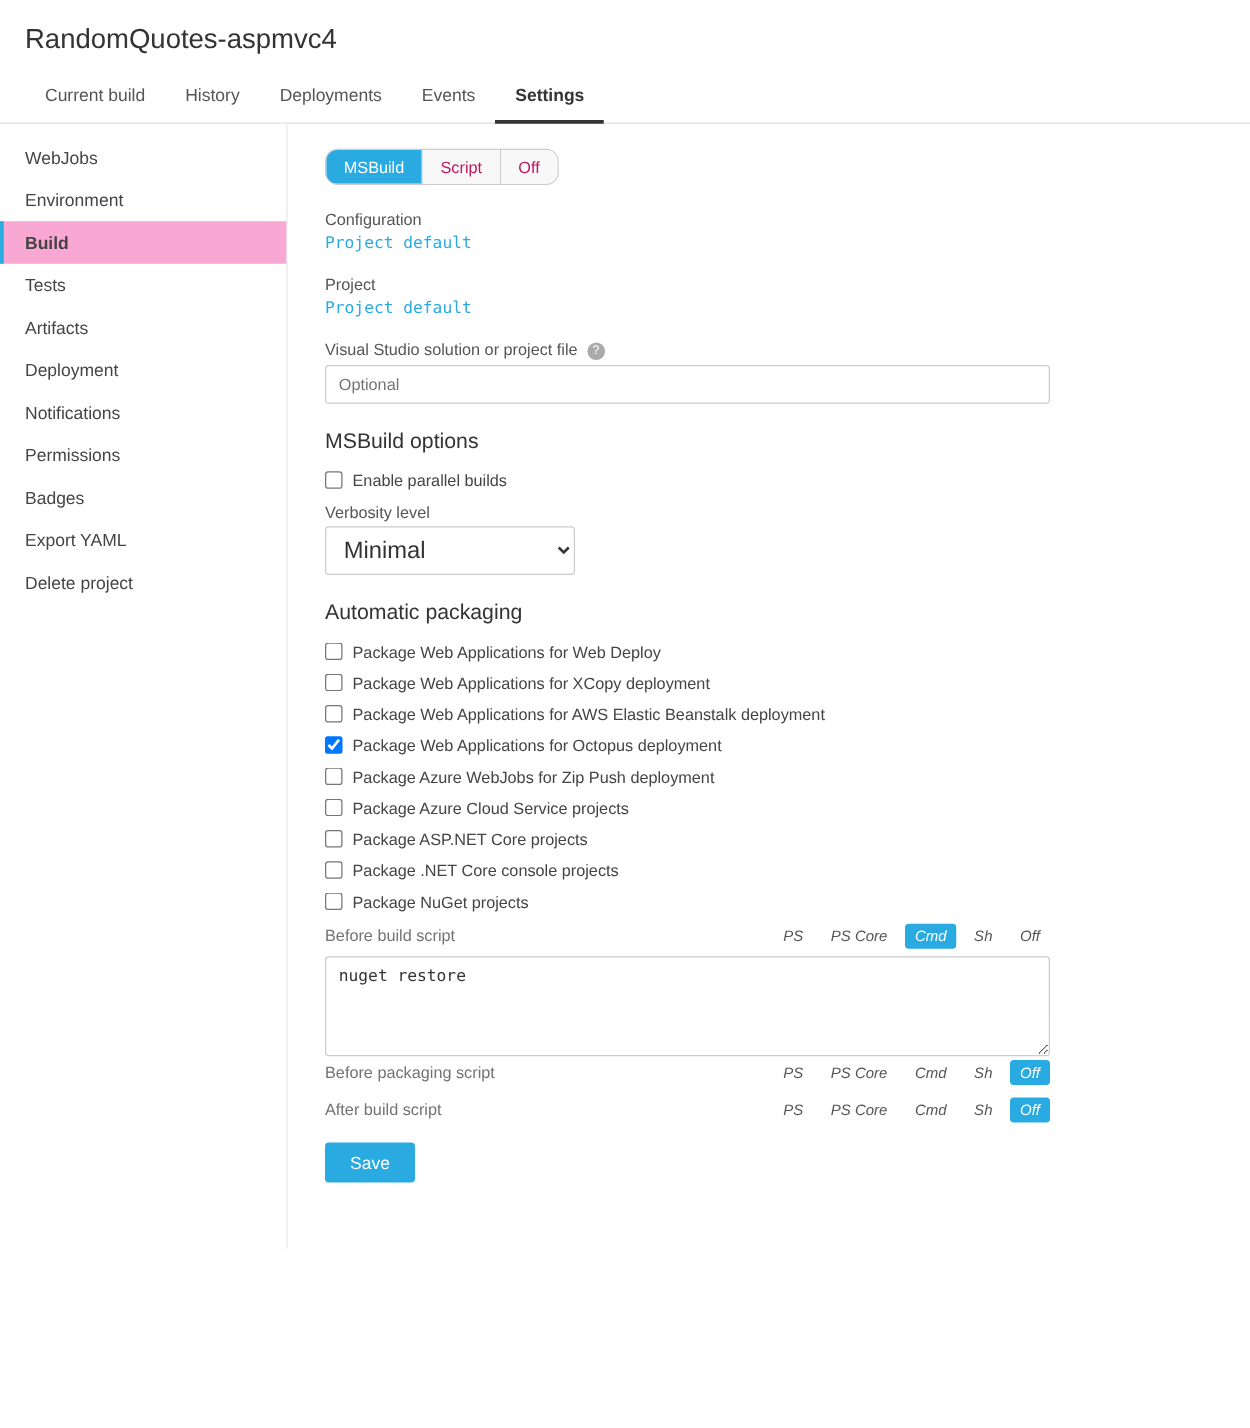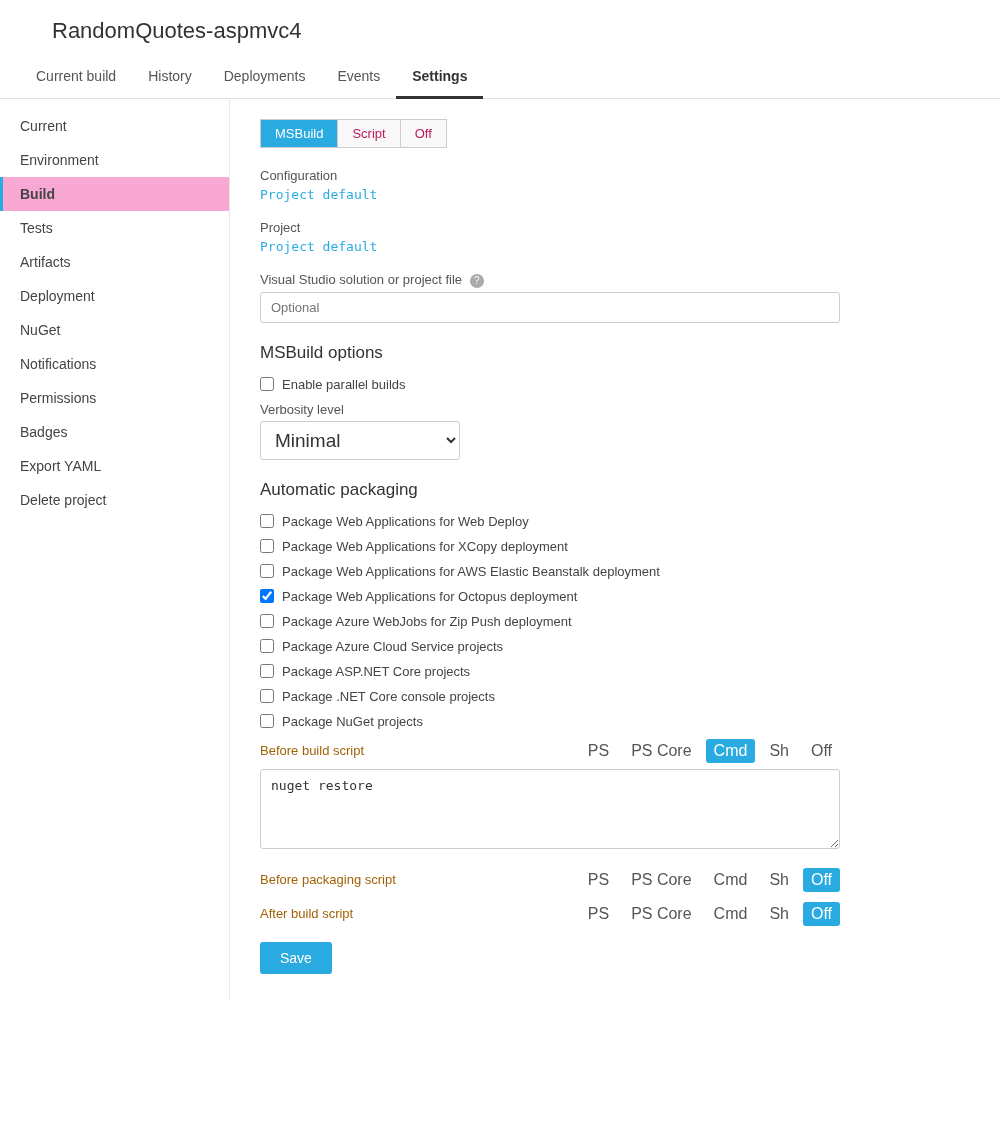--- a/index.html
+++ b/index.html
@@ -3,21 +3,20 @@
   <meta charset="utf-8">
   <style>
     * { box-sizing: border-box; margin: 0; padding: 0; }
     body { font-family: -apple-system, BlinkMacSystemFont, 'Segoe UI', Arial, sans-serif; font-size: 14px; color: #333; background: #fff; }
 
     .app-title {
       font-size: 22px;
       font-weight: 300;
       color: #333;
       padding: 18px 20px 12px 20px;
-      margin-left: 32px;
     }
 
     .top-nav {
       display: flex;
       border-bottom: 1px solid #e0e0e0;
       padding: 0 20px;
       margin-bottom: 0;
       align-items: flex-end;
     }
 
@@ -63,21 +62,21 @@
 
     .content {
       flex: 1;
       padding: 20px 30px;
     }
 
     .build-tabs {
       display: flex;
       margin-bottom: 20px;
       border: 1px solid #ccc;
-      border-radius: 0;
+      border-radius: 10px;
       overflow: hidden;
       width: fit-content;
     }
 
     .build-tab {
       padding: 6px 14px;
       cursor: pointer;
       font-size: 13px;
       background: #f8f8f8;
       color: #be185d;
@@ -153,36 +152,37 @@
     .script-row {
       display: flex;
       align-items: center;
       justify-content: space-between;
       margin-bottom: 6px;
       max-width: 580px;
     }
 
     .script-label {
       font-size: 13px;
-      color: #a16207;
+      color: #737373;
     }
 
     .script-tabs {
       display: flex;
       align-items: center;
       gap: 6px;
     }
 
     .script-tab-btn {
       padding: 3px 8px;
-      font-size: 16px;
+      font-size: 12px;
       cursor: pointer;
       color: #555;
       background: none;
       border: none;
+      font-style: italic;
     }
 
     .script-tab-btn.active-blue {
       background: #29abe2;
       color: #fff;
       border-radius: 3px;
       padding: 3px 8px;
     }
 
     .script-tab-btn.active-off {
@@ -197,21 +197,20 @@
       max-width: 580px;
       height: 80px;
       border: 1px solid #ccc;
       border-radius: 3px;
       padding: 8px 10px;
       font-family: monospace;
       font-size: 13px;
       resize: vertical;
       color: #333;
       outline: none;
-      margin-bottom: 16px;
     }
 
     .help-icon {
       display: inline-block;
       width: 14px;
       height: 14px;
       border-radius: 50%;
       background: #aaa;
       color: #fff;
       font-size: 10px;
@@ -242,27 +241,26 @@
   <a class="top-nav-item">Current build</a>
   <a class="top-nav-item">History</a>
   <a class="top-nav-item">Deployments</a>
   <a class="top-nav-item">Events</a>
   <a class="top-nav-item active">Settings</a>
 </nav>
 
 <div class="main-layout">
 
   <aside class="sidebar">
-    <div class="sidebar-item">Current</div>
+    <div class="sidebar-item">WebJobs</div>
     <div class="sidebar-item">Environment</div>
     <div class="sidebar-item active">Build</div>
     <div class="sidebar-item">Tests</div>
     <div class="sidebar-item">Artifacts</div>
     <div class="sidebar-item">Deployment</div>
-    <div class="sidebar-item">NuGet</div>
     <div class="sidebar-item">Notifications</div>
     <div class="sidebar-item">Permissions</div>
     <div class="sidebar-item">Badges</div>
     <div class="sidebar-item">Export YAML</div>
     <div class="sidebar-item">Delete project</div>
   </aside>
 
   <main class="content">
 
     

